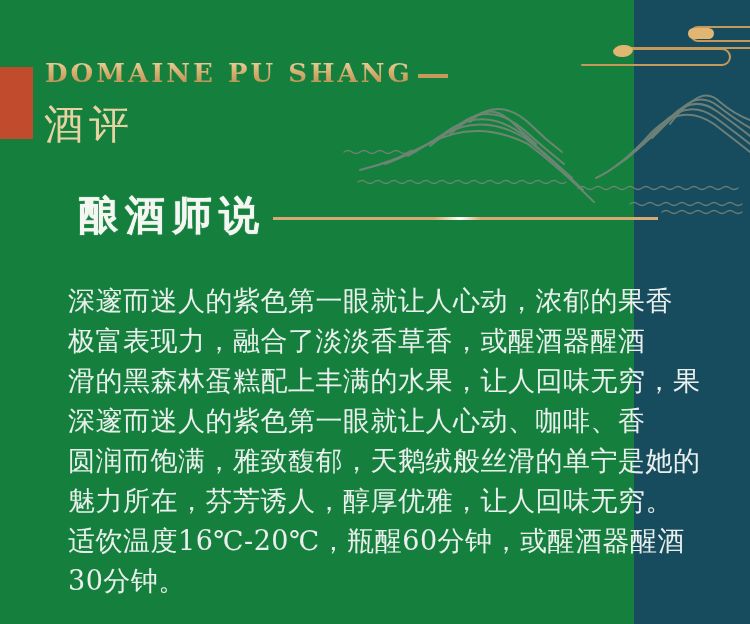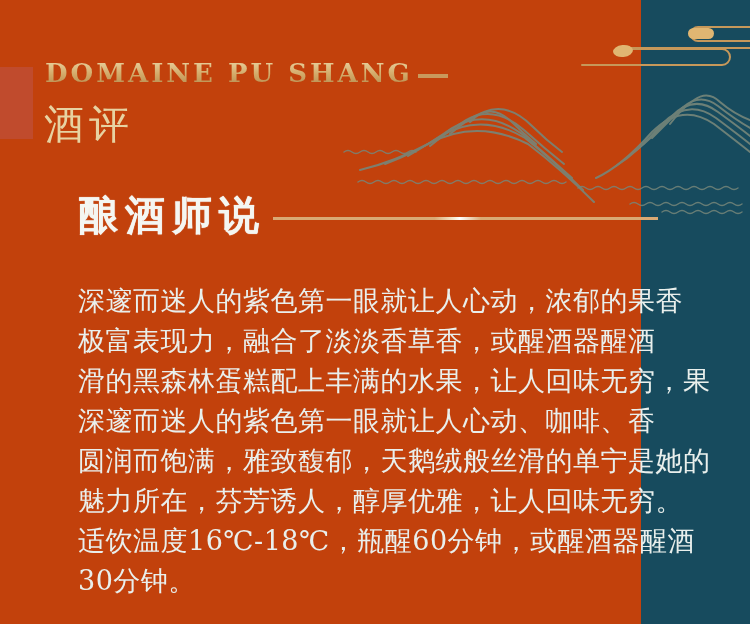--- a/index.html
+++ b/index.html
@@ -3,21 +3,21 @@
 <meta charset="utf-8">
 <style>
   html,body{margin:0;padding:0;}
   body{
     width:750px;height:624px;
     background:#174b5e;
     overflow:hidden;
     position:relative;
     font-family:"DejaVu Serif","Liberation Serif",serif;
   }
-  .stage{position:absolute;inset:0;width:634px;height:624px;background:#c2410c;padding-left:7px;}
+  .stage{position:absolute;inset:0;width:634px;height:624px;background:#15803d;}
 
   
   .red-block{
     position:absolute;left:0;top:67px;width:33px;height:72px;
     background:#c04b2d;
   }
   .brand{
     position:absolute;left:45px;top:58px;
     font-size:26px;font-weight:700;letter-spacing:3px;
     background:linear-gradient(180deg,#eed9a8 0%,#d2a968 55%,#b2894e 100%);
@@ -45,21 +45,21 @@
     font-size:40px;font-weight:700;color:#f4f6f2;letter-spacing:7px;
     white-space:nowrap;text-shadow:0 0 1px #fff;
   }
   .sec-divider{
     position:absolute;left:273px;top:217px;width:385px;height:3px;
     background:linear-gradient(90deg,#d9a974 0%,#d9a974 42%,#f7ead0 47%,#ffffff 48.5%,#d9a974 54%,#d9a974 100%);
   }
 
   
   .review{
-    position:absolute;left:78px;top:281px;width:590px;
+    position:absolute;left:68px;top:281px;width:590px;
     color:#e9efec;font-size:27px;letter-spacing:0.5px;
   }
   .review-line{height:40px;line-height:40px;white-space:nowrap;}
 </style>
 </head>
 <body>
 
 <div class="stage">
 
   <svg class="decor" viewBox="0 0 420 200" fill="none" xmlns="http://www.w3.org/2000/svg">
@@ -106,17 +106,17 @@
   <div class="sec-heading">酿酒师说</div>
   <div class="sec-divider"></div>
 
   <div class="review">
     <div class="review-line">深邃而迷人的紫色第一眼就让人心动，浓郁的果香</div>
     <div class="review-line">极富表现力，融合了淡淡香草香，或醒酒器醒酒</div>
     <div class="review-line">滑的黑森林蛋糕配上丰满的水果，让人回味无穷，果</div>
     <div class="review-line">深邃而迷人的紫色第一眼就让人心动、咖啡、香</div>
     <div class="review-line">圆润而饱满，雅致馥郁，天鹅绒般丝滑的单宁是她的</div>
     <div class="review-line">魅力所在，芬芳诱人，醇厚优雅，让人回味无穷。</div>
-    <div class="review-line">适饮温度16℃-18℃，瓶醒60分钟，或醒酒器醒酒</div>
+    <div class="review-line">适饮温度16℃-20℃，瓶醒60分钟，或醒酒器醒酒</div>
     <div class="review-line">30分钟。</div>
   </div>
 
 </div>
 
 </body></html>

